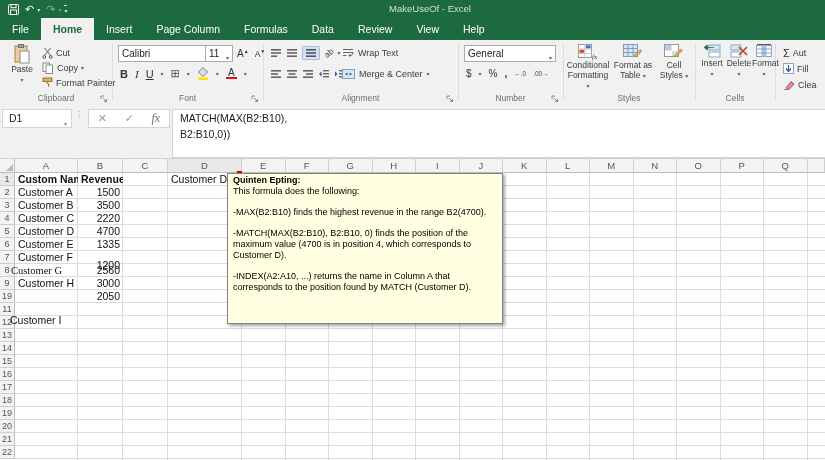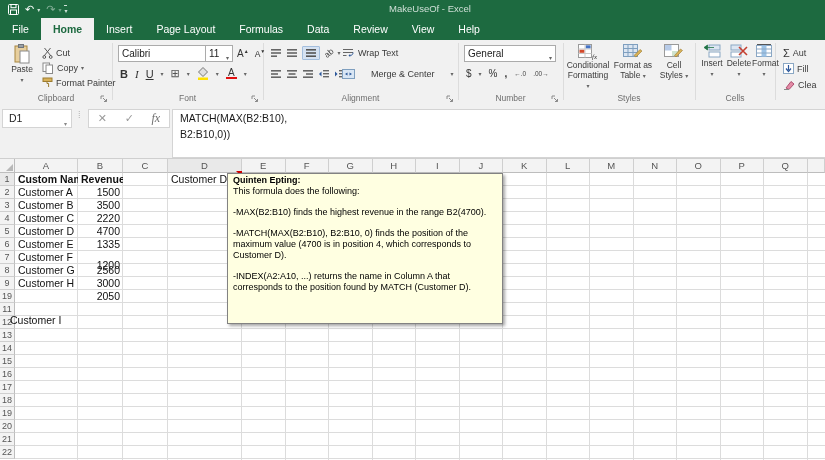--- a/index.html
+++ b/index.html
@@ -104,21 +104,21 @@
     <path d="M138,40 L152,54"></path>
       <path d="M160,40 L178,22 H200"></path>
   </g>
 </svg>
 
 <div id="tabrow">
 
   <div class="tab">File</div>
     <div class="tab active">Home</div>
     <div class="tab">Insert</div>
-    <div class="tab">Page Layout</div>
+    <div class="tab">Page Column</div>
     <div class="tab">Formulas</div>
     <div class="tab">Data</div>
     <div class="tab">Review</div>
     <div class="tab">View</div>
     <div class="tab">Help</div>
 </div>
 
 <div id="ribbon">
 
   <div class="gsep" style="left:112px"></div>
@@ -269,21 +269,21 @@
       </svg>
     <svg width="12" height="10" viewBox="0 0 12 10">
         <g fill="#666">
           <rect x="5" y="1" width="6" height="1.4"></rect>
           <rect x="5" y="4" width="6" height="1.4"></rect>
           <rect x="5" y="7" width="6" height="1.4"></rect>
         </g>
         <path d="M1,2.5 L3.5,5 L1,7.5 Z" fill="#2b579a"></path>
       </svg>
   </div>
-  <div class="smallrow" style="left:342px;top:27px;gap:16px">
+  <div class="smallrow" style="left:342px;top:27px;gap:4px">
     <svg width="13" height="10" viewBox="0 0 13 10">
       <rect x="0.5" y="0.5" width="12" height="9" fill="#d9e6f4" stroke="#7f9fbf"></rect>
       <path d="M3,5 L5.5,3.5 V6.5 Z M10,5 L7.5,3.5 V6.5 Z" fill="#2b579a"></path>
     </svg>
     <span class="rbtn-txt">Merge &amp; Center</span>
     <span class="ddcaret">▾</span>
   </div>
   <div class="glabel" style="left:263px;width:195px">Alignment</div>
   <svg class="launcher" style="left:446px" width="8" height="8" viewBox="0 0 8 8">
     <path d="M1,1 H4 M1,1 V4 M3,3 L6.5,6.5 M6.5,4 V6.5 H4" fill="none" stroke="#8a8a8a"></path>
@@ -491,21 +491,21 @@
     <div class="cell" style="left: 15px; width: 63px; top: 40px;">Customer B</div>
     <div class="cell num" style="left: 78px; width: 45px; top: 40px;">3500</div>
     <div class="cell" style="left: 15px; width: 63px; top: 53px;">Customer C</div>
     <div class="cell num" style="left: 78px; width: 45px; top: 53px;">2220</div>
     <div class="cell" style="left: 15px; width: 63px; top: 66px;">Customer D</div>
     <div class="cell num" style="left: 78px; width: 45px; top: 66px;">4700</div>
     <div class="cell" style="left: 15px; width: 63px; top: 79px;">Customer E</div>
     <div class="cell num" style="left: 78px; width: 45px; top: 79px;">1335</div>
     <div class="cell" style="left: 15px; width: 63px; top: 92px;">Customer F</div>
     <div class="cell num" style="left: 78px; width: 45px; top: 100px;">1200</div>
-    <div class="cell" style="left: 15px; width: 63px; top: 105px;">Customer G</div>
+    <div class="cell" style="left: 8px; width: 63px; top: 105px; font-family: Liberation Serif, serif;">Customer G</div>
     <div class="cell num" style="left: 78px; width: 45px; top: 105px;">2560</div>
     <div class="cell" style="left: 15px; width: 63px; top: 118px;">Customer H</div>
     <div class="cell num" style="left: 78px; width: 45px; top: 118px;">3000</div>
     <div class="cell" style="left: 7px; width: 63px; top: 131px; margin-top: 24px;">Customer I</div>
     <div class="cell num" style="left: 78px; width: 45px; top: 131px;">2050</div>
   </div>
 
 <div id="cindicator"></div>
 <div id="comment">
   <div class="author">Quinten Epting:</div>

